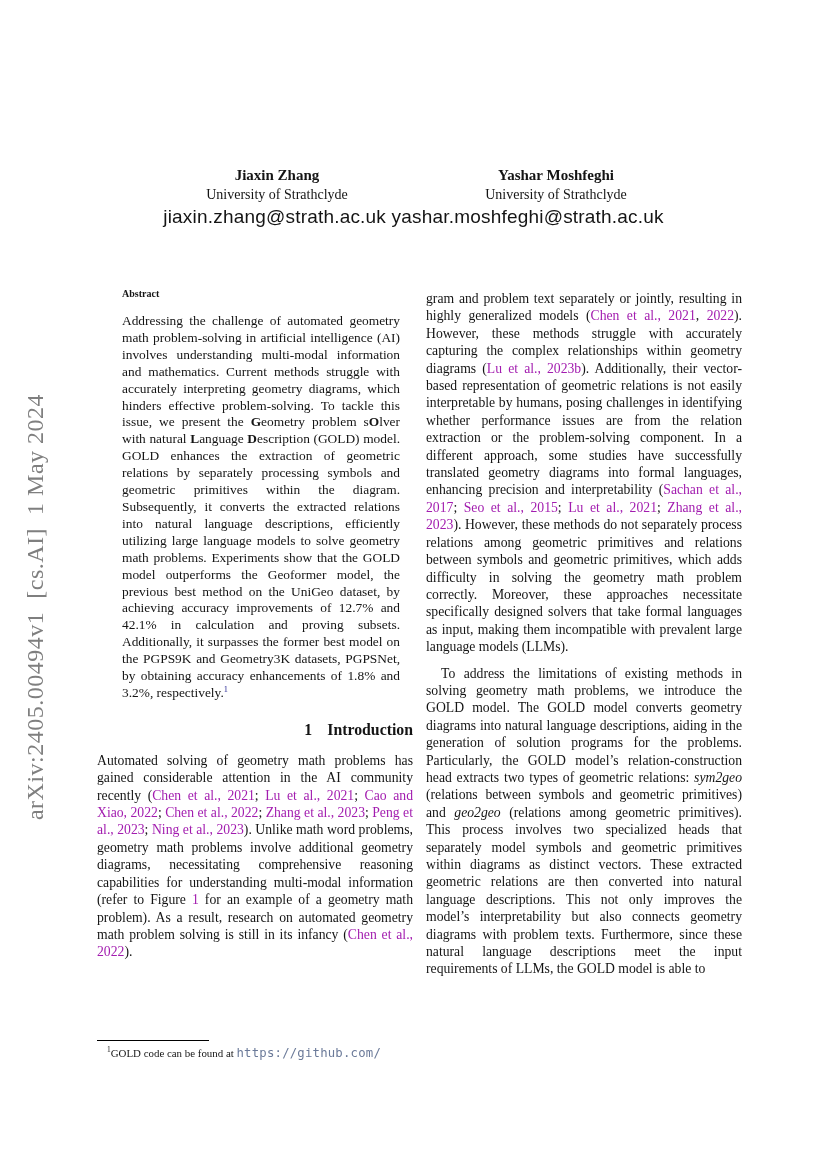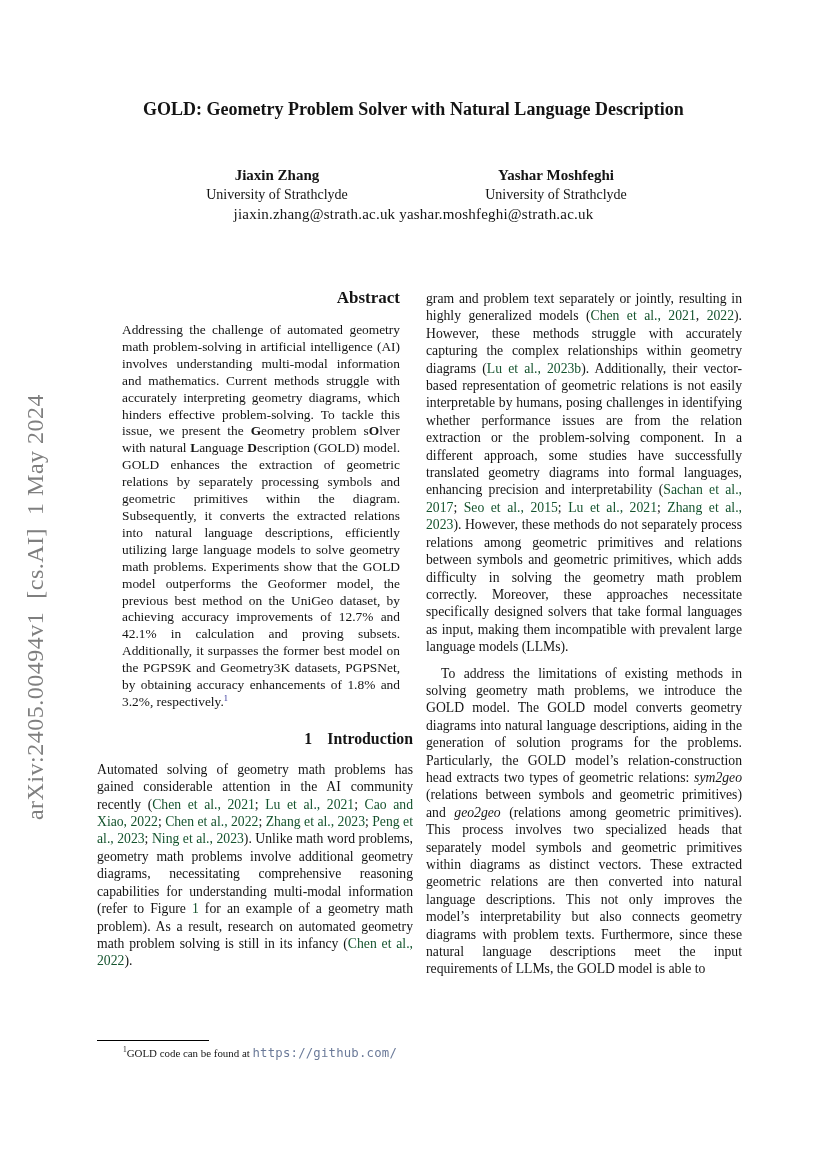--- a/index.html
+++ b/index.html
@@ -40,32 +40,32 @@
   .author-block.a1 { left: 132px; font-family: Liberation Serif, serif; }
   .author-block.a2 { left: 411px; text-align: center; }
   .author-name { font-size: 15px; font-weight: bold; line-height: 19px; }
   .author-affiliation { font-size: 14px; line-height: 19px; }
   .emails-line {
     position: absolute;
     top: 206px;
     left: 0;
     width: 100%;
     text-align: center;
-    font-family: Liberation Serif, serif;
-    font-size: 15px;
+    font-family: Liberation Sans, sans-serif;
+    font-size: 19px;
     letter-spacing: 0.2px;
   }
 
   
   .col-left  { position: absolute; left: 97px;  top: 288px; width: 316px; }
   .col-right { position: absolute; left: 426px; top: 290px; width: 316px; }
 
   .abstract-heading {
-    text-align: right;
-    font-size: 17px;
+    text-align: left;
+    font-size: 10px;
     font-weight: bold;
     margin: 0 13px 14px 25px;
   }
   .abstract-body {
     margin: 0 13px 0 25px;
     font-size: 13.4px;
     line-height: 16.9px;
     text-align: justify;
   }
 
@@ -78,48 +78,47 @@
     text-align: justify;
     margin: 0;
   }
   .body-para.indented { text-indent: 15px; }
   .body-para.gap-before { margin-top: 9px; }
 
   
   .seg-p  { }
   .seg-b  { font-weight: bold; }
   .seg-i  { font-style: italic; }
-  .seg-l  { color: #14532d; }
+  .seg-l  { color: #a21caf; }
   .seg-sl { color: #1f1f8f; vertical-align: super; font-size: 0.62em; line-height: 0; }
   .seg-sup{ vertical-align: super; font-size: 0.68em; line-height: 0; }
   .seg-mu {
     font-family: "DejaVu Sans Mono", monospace;
     color: #6b7a99;
     font-size: 12.3px;
     letter-spacing: 0.2px;
   }
 
   
   .footnote { position: absolute; left: 97px; top: 1040px; width: 316px; }
   .footnote-rule { width: 112px; border-top: 1.2px solid #000; margin-bottom: 5px; }
   .footnote-text {
     font-size: 10.9px;
     line-height: 14.6px;
     text-indent: 10px;
-    text-align: center;
+    text-align: left;
   }
 </style>
 </head>
 <body>
 
 <div class="page">
 
   <div class="arxiv-watermark">arXiv:2405.00494v1  [cs.AI]  1 May 2024</div>
 
-  <div class="paper-title">GOLD: Geometry Problem Solver with Natural Language Description</div>
 
   <div class="author-block a1">
     <div class="author-name">Jiaxin Zhang</div>
     <div class="author-affiliation">University of Strathclyde</div>
   </div>
 
   <div class="author-block a2">
     <div class="author-name">Yashar Moshfeghi</div>
     <div class="author-affiliation">University of Strathclyde</div>
   </div>

